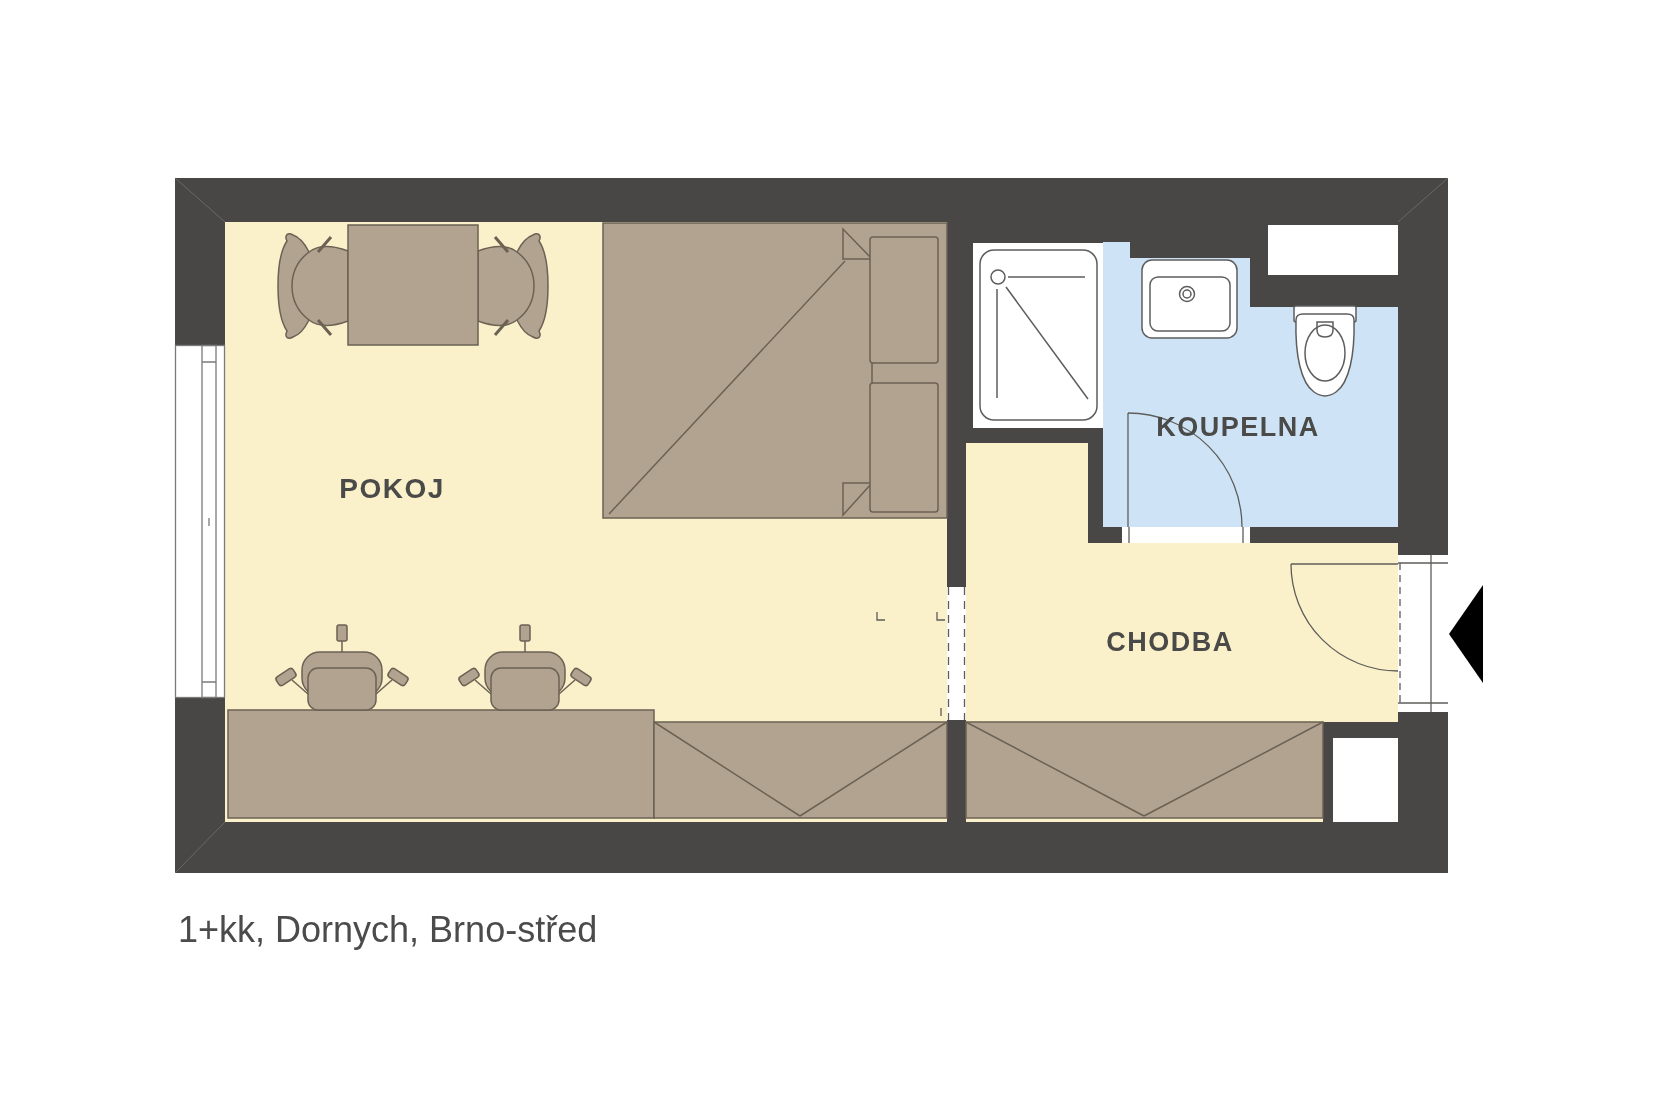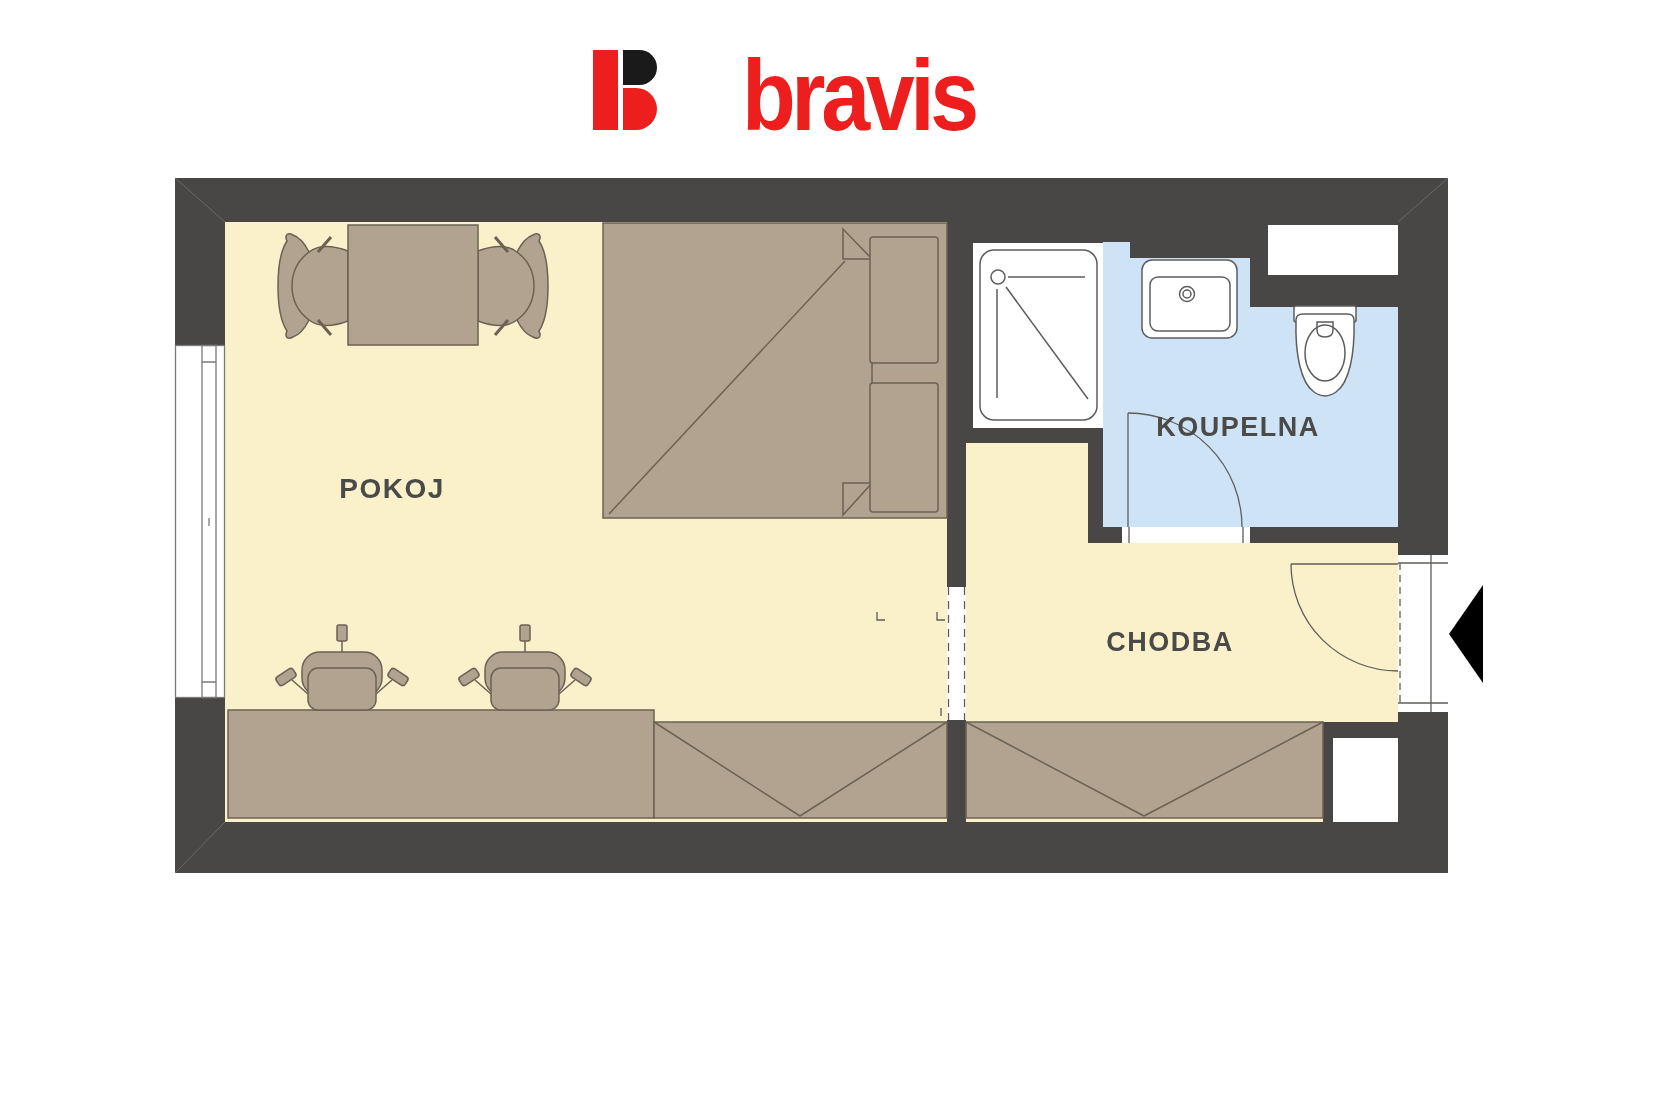--- a/index.html
+++ b/index.html
@@ -19,26 +19,20 @@
   .caption{position:absolute;left:178px;top:908px;font-size:36px;line-height:44px;color:#4b4b4b;}
   
   #plan-svg{position:absolute;left:0;top:0;}
   .room-label{font-weight:bold;letter-spacing:1.5px;}
 </style>
 </head>
 <body>
 
 <div id="page">
 
-  <div id="brand">
-    <div class="logo-bar"></div>
-    <div class="logo-bump-top"></div>
-    <div class="logo-bump-bottom"></div>
-    <div class="logo-text">bravis</div>
-  </div>
 
   <svg id="plan-svg" width="1655" height="1095" viewBox="0 0 1655 1095" xmlns="http://www.w3.org/2000/svg">
 
     <rect x="225" y="222" width="722" height="600" fill="#faf0ca"></rect>
     <path d="M966,443 H1088 V543 H1398 V722 H1323 V822 H966 Z" fill="#faf0ca"></path>
     <path d="M1103,242 H1130 V258 H1250 V307 H1398 V527 H1103 Z" fill="#cee4f6"></path>
     <rect x="973" y="243" width="130" height="185" fill="#ffffff"></rect>
 
     <g fill="#494745">
       <rect x="175" y="178" width="1273" height="44"></rect>
@@ -176,13 +170,14 @@
 
     <polygon points="1449,634 1483,585 1483,683" fill="#000000"></polygon>
 
     <g class="room-label" fill="#4a4a48">
       <text x="392" y="498" font-size="28" text-anchor="middle">POKOJ</text>
       <text x="1238" y="436" font-size="27" text-anchor="middle">KOUPELNA</text>
       <text x="1170" y="651" font-size="27" text-anchor="middle">CHODBA</text>
     </g>
   </svg>
 
+  <div class="caption">1+kk, Dornych, Brno-střed</div>
 </div>
 
 </body></html>

